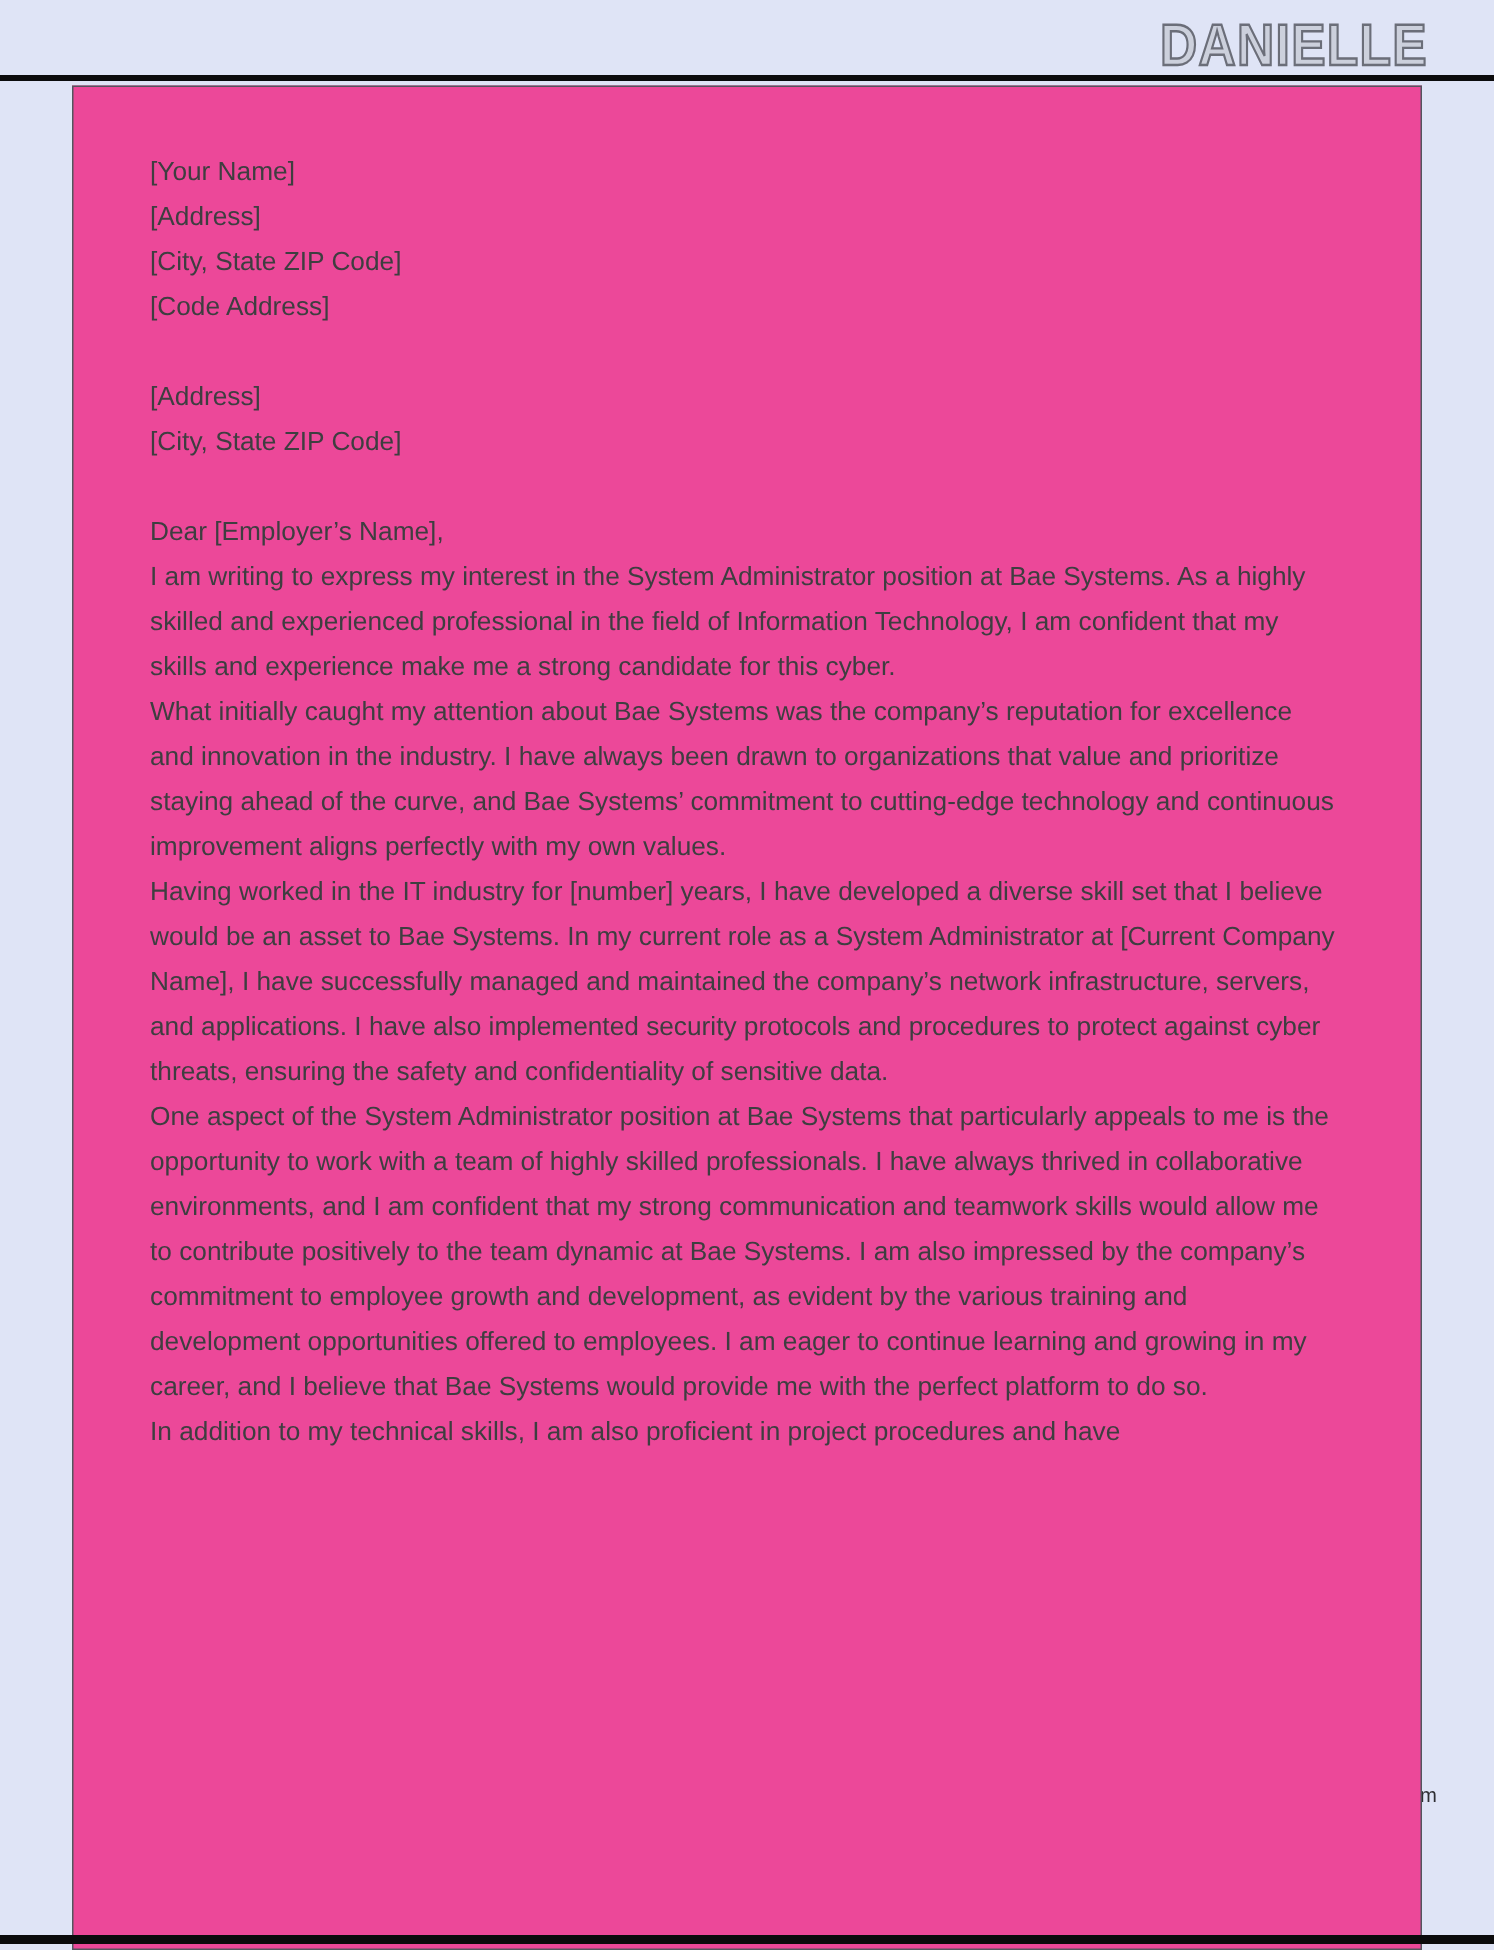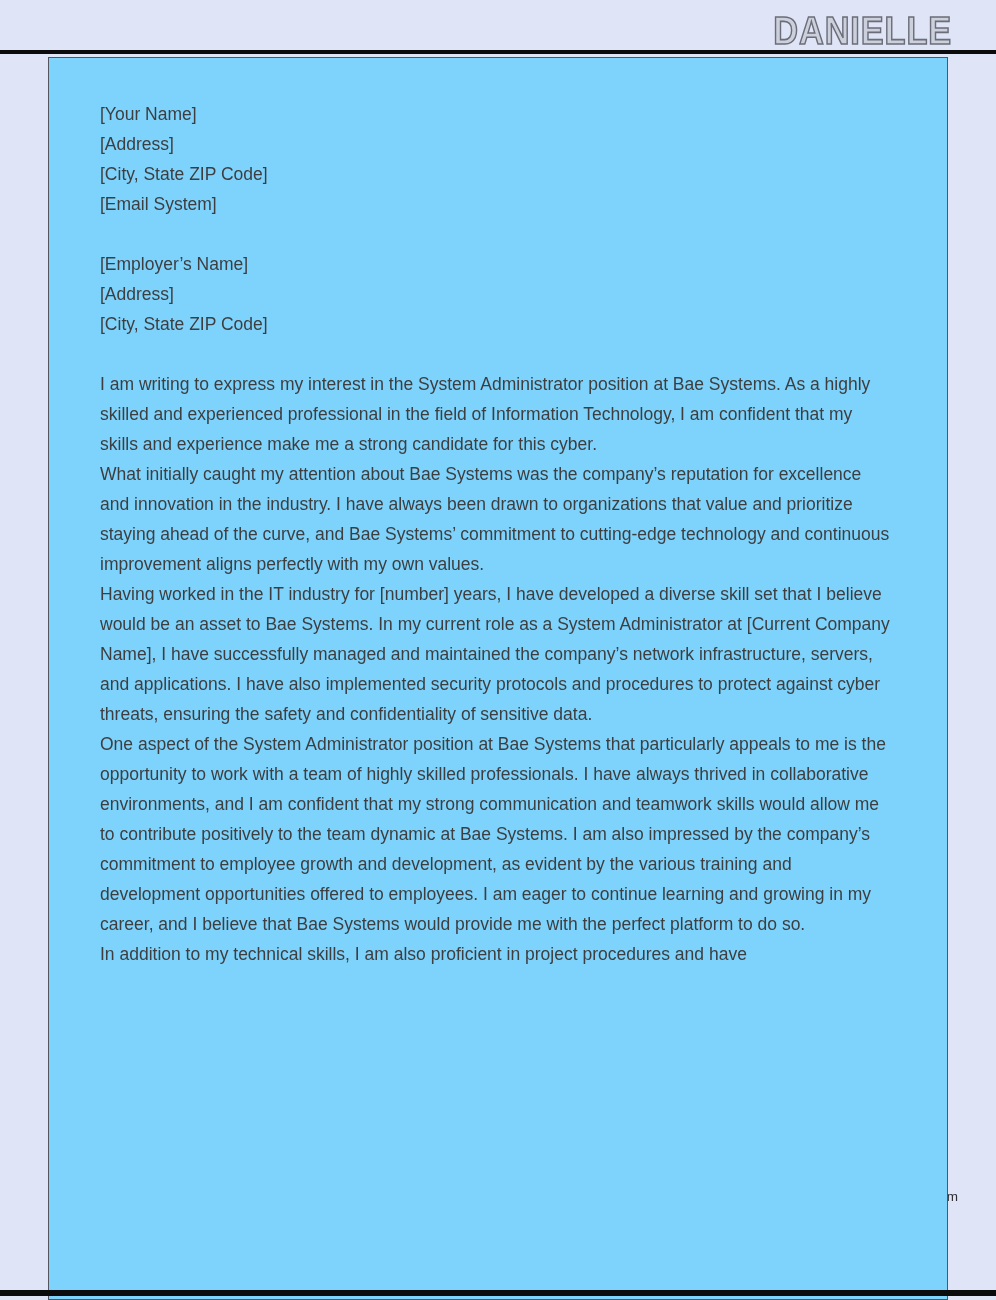--- a/index.html
+++ b/index.html
@@ -32,21 +32,21 @@
   .rule-top { top: 50px; height: 4px; }
   .rule-bottom { top: 1290px; height: 6px; z-index: 3; }
 
   
   .doc {
     position: absolute;
     left: 48px;
     top: 57px;
     width: 900px;
     height: 1243px;
-    background: #7dd3fc;
+    background: #ec4899;
     border: 1px solid #54555e;
     z-index: 1;
   }
   .letter {
     padding: 41px 55px 0 51px;
     color: #3e3e40;
     font-size: 17.5px;
     line-height: 30px;
   }
   .letter p { margin: 0; }
@@ -69,29 +69,29 @@
 
   <div class="rule rule-top"></div>
 
   <main class="doc">
     <div class="letter">
 
       <div class="block">
         <p>[Your Name]</p>
         <p>[Address]</p>
         <p>[City, State ZIP Code]</p>
-        <p>[Email System]</p>
+        <p>[Code Address]</p>
       </div>
 
       <div class="block">
-        <p>[Employer’s Name]</p>
         <p>[Address]</p>
         <p>[City, State ZIP Code]</p>
       </div>
 
+      <p class="block">Dear [Employer’s Name],</p>
 
       <p class="block">I am writing to express my interest in the System Administrator position at Bae Systems. As a highly skilled and experienced professional in the field of Information Technology, I am confident that my skills and experience make me a strong candidate for this cyber.</p>
       <p class="block">What initially caught my attention about Bae Systems was the company’s reputation for excellence and innovation in the industry. I have always been drawn to organizations that value and prioritize staying ahead of the curve, and Bae Systems’ commitment to cutting-edge technology and continuous improvement aligns perfectly with my own values.</p>
       <p class="block">Having worked in the IT industry for [number] years, I have developed a diverse skill set that I believe would be an asset to Bae Systems. In my current role as a System Administrator at [Current Company Name], I have successfully managed and maintained the company’s network infrastructure, servers, and applications. I have also implemented security protocols and procedures to protect against cyber threats, ensuring the safety and confidentiality of sensitive data.</p>
       <p class="block">One aspect of the System Administrator position at Bae Systems that particularly appeals to me is the opportunity to work with a team of highly skilled professionals. I have always thrived in collaborative environments, and I am confident that my strong communication and teamwork skills would allow me to contribute positively to the team dynamic at Bae Systems. I am also impressed by the company’s commitment to employee growth and development, as evident by the various training and development opportunities offered to employees. I am eager to continue learning and growing in my career, and I believe that Bae Systems would provide me with the perfect platform to do so.</p>
       <p class="block">In addition to my technical skills, I am also proficient in project procedures and have</p>
 
     </div>
   </main>
 

